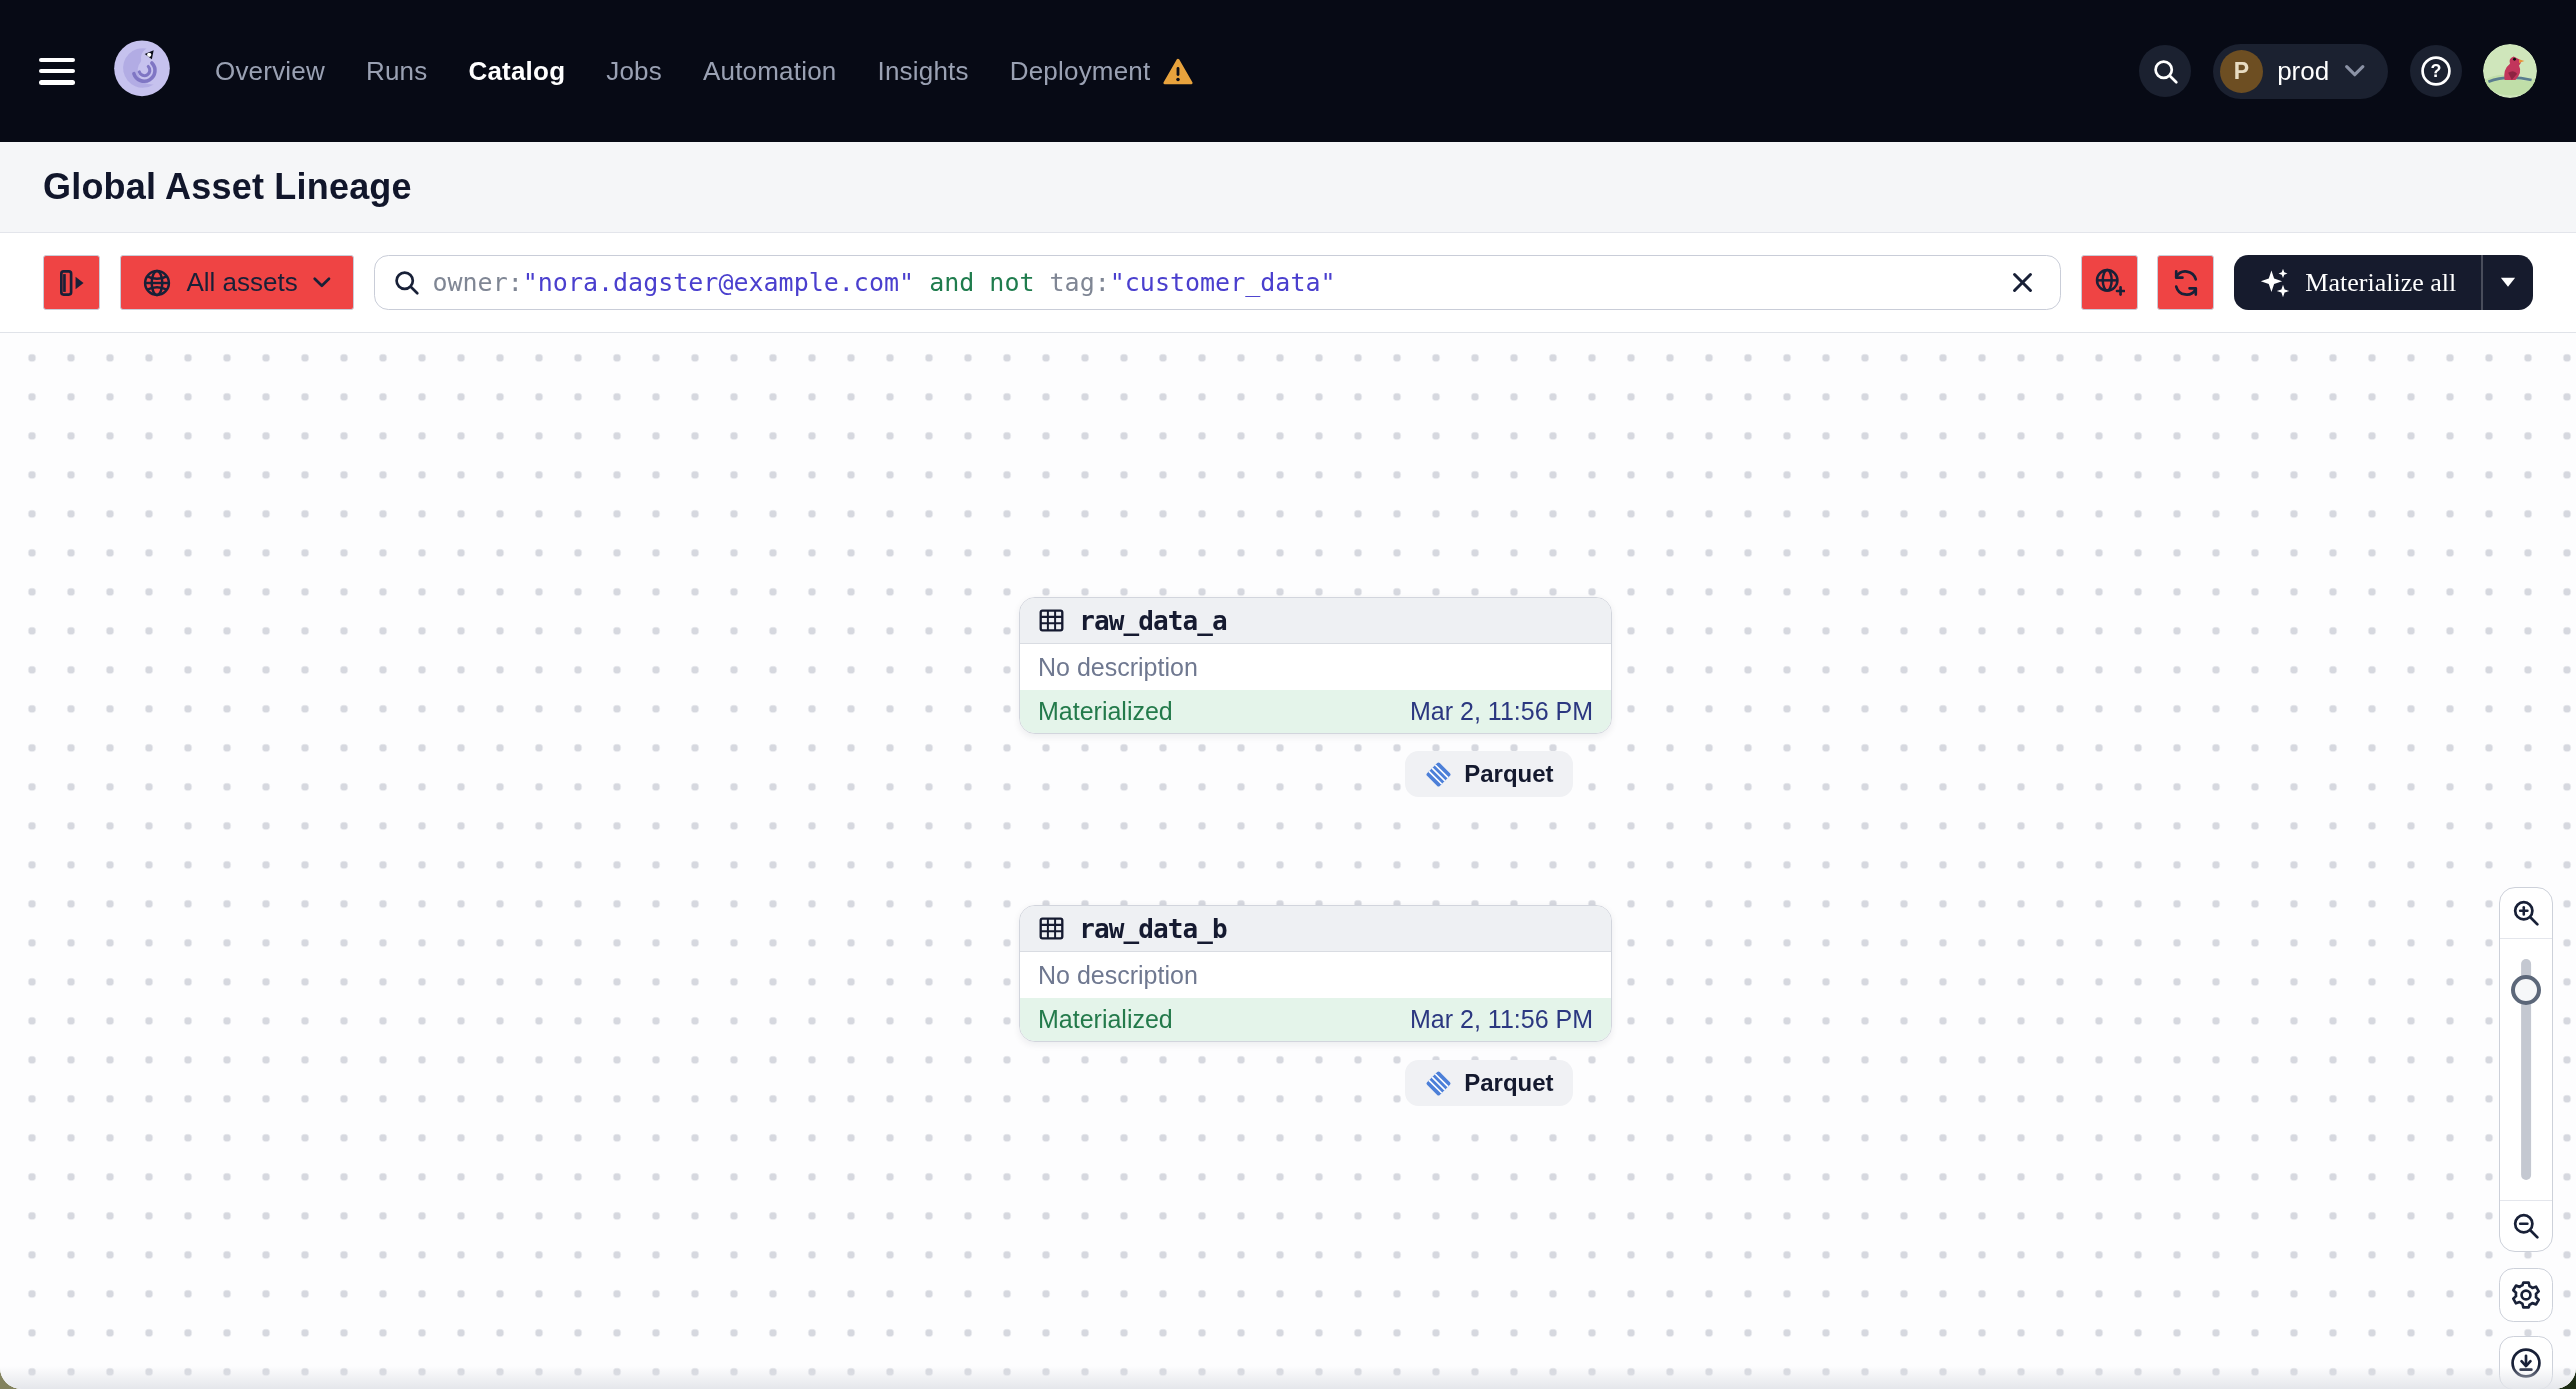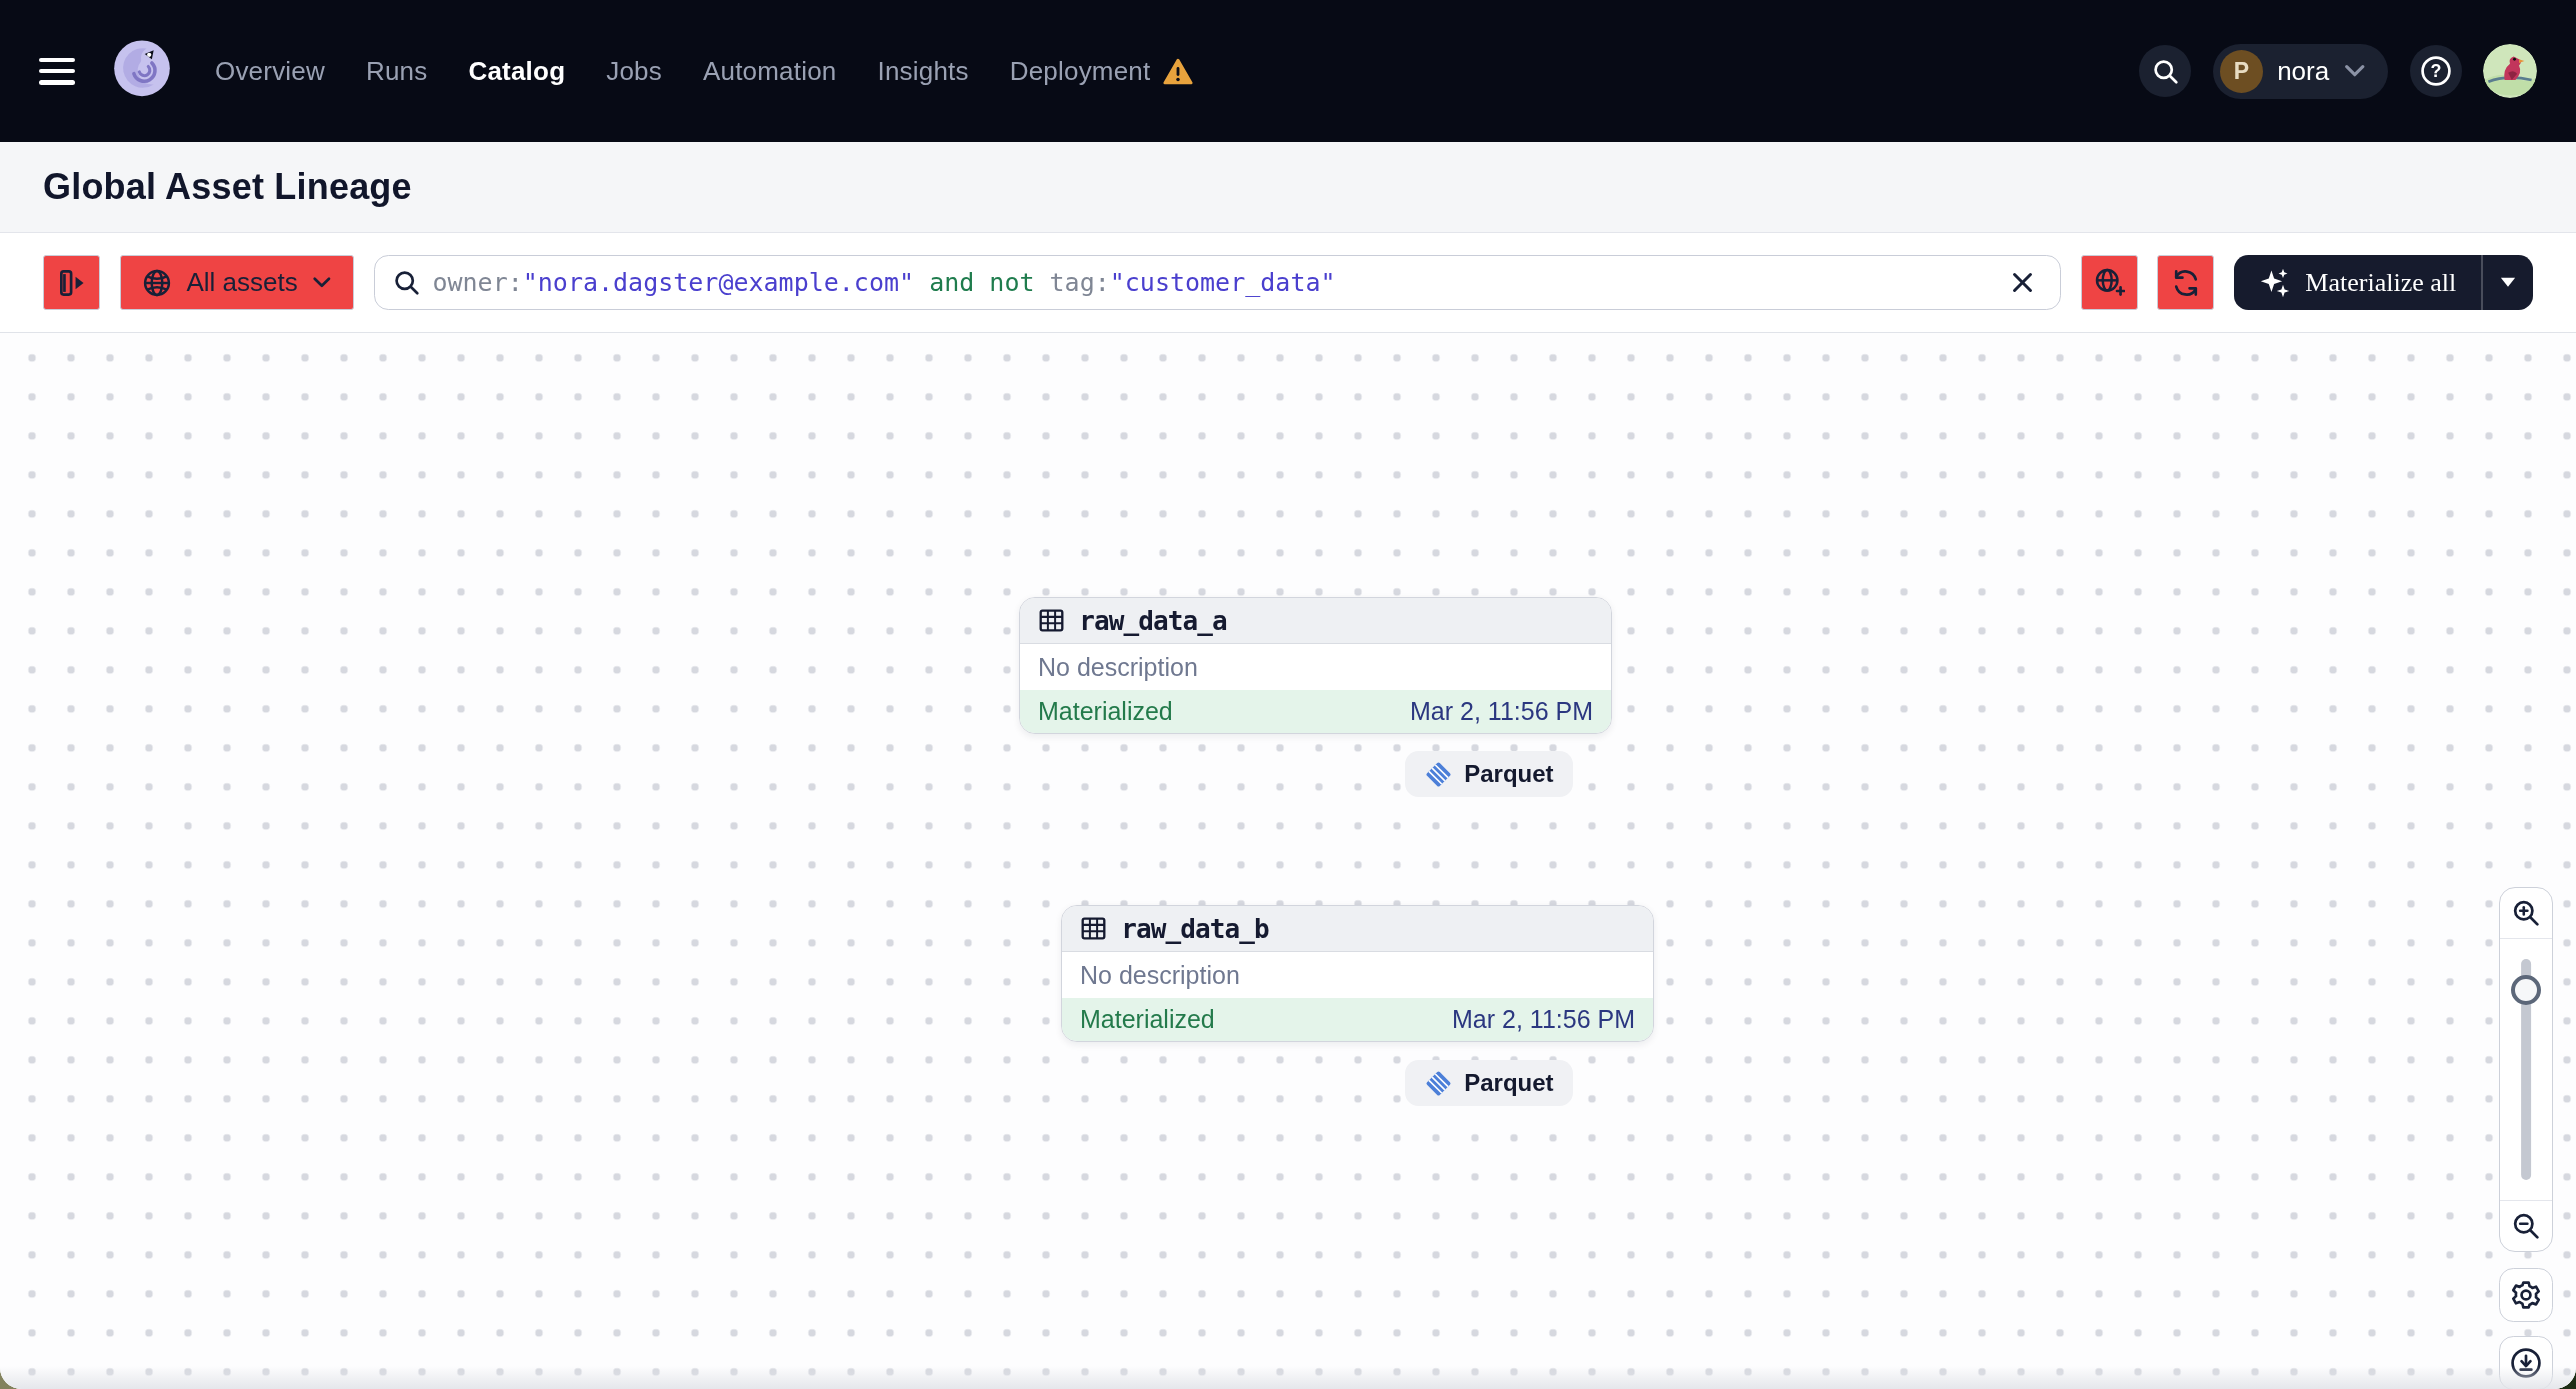--- a/index.html
+++ b/index.html
@@ -159,21 +159,21 @@
     </div>
     <div class="nav-right">
       <div class="icon-circle">
         <svg width="27" height="27" viewBox="0 0 30 30">
           <circle cx="13" cy="13" r="9" fill="none" stroke="#fff" stroke-width="3"></circle>
           <line x1="20" y1="20" x2="27" y2="27" stroke="#fff" stroke-width="3" stroke-linecap="round"></line>
         </svg>
       </div>
       <div class="env-pill">
         <div class="env-avatar">P</div>
-        <span class="env-name">nora</span>
+        <span class="env-name">prod</span>
         <svg width="21.5" height="14.3" viewBox="0 0 24 16">
           <polyline points="3,3 12,12 21,3" fill="none" stroke="#8b92a5" stroke-width="3.5" stroke-linecap="round" stroke-linejoin="round"></polyline>
         </svg>
       </div>
       <div class="icon-circle">
         <svg width="34" height="34" viewBox="0 0 38 38">
           <circle cx="19" cy="19" r="15" fill="none" stroke="#fff" stroke-width="3"></circle>
           <text x="19" y="26" text-anchor="middle" font-size="20" font-weight="700" fill="#fff" font-family="Liberation Sans, sans-serif">?</text>
         </svg>
       </div>
@@ -289,21 +289,21 @@
         <g transform="rotate(45 15 15)">
           <rect x="5" y="5" width="20" height="20" rx="2" fill="#4c7fd8"></rect>
           <line x1="5" y1="10" x2="25" y2="10" stroke="#fff" stroke-width="1.8"></line>
           <line x1="5" y1="15" x2="25" y2="15" stroke="#fff" stroke-width="1.8"></line>
           <line x1="5" y1="20" x2="25" y2="20" stroke="#fff" stroke-width="1.8"></line>
         </g>
       </svg>
       <span class="tag-label">Parquet</span>
     </div>
 
-    <div class="asset-node" style="left:1061px; top:572px;text-align:center;">
+    <div class="asset-node" style="left:1019px; top:572px;text-align:center;">
       <div class="an-header">
         <svg width="27" height="27" viewBox="0 0 30 30">
           <rect x="3" y="4" width="24" height="22" rx="2" fill="none" stroke="#151a30" stroke-width="2.6"></rect>
           <line x1="3" y1="11" x2="27" y2="11" stroke="#151a30" stroke-width="2.6"></line>
           <line x1="3" y1="18" x2="27" y2="18" stroke="#151a30" stroke-width="2.2"></line>
           <line x1="11" y1="4" x2="11" y2="26" stroke="#151a30" stroke-width="2.2"></line>
           <line x1="19" y1="4" x2="19" y2="26" stroke="#151a30" stroke-width="2.2"></line>
         </svg>
         <span class="an-name">raw_data_b</span>
       </div>

